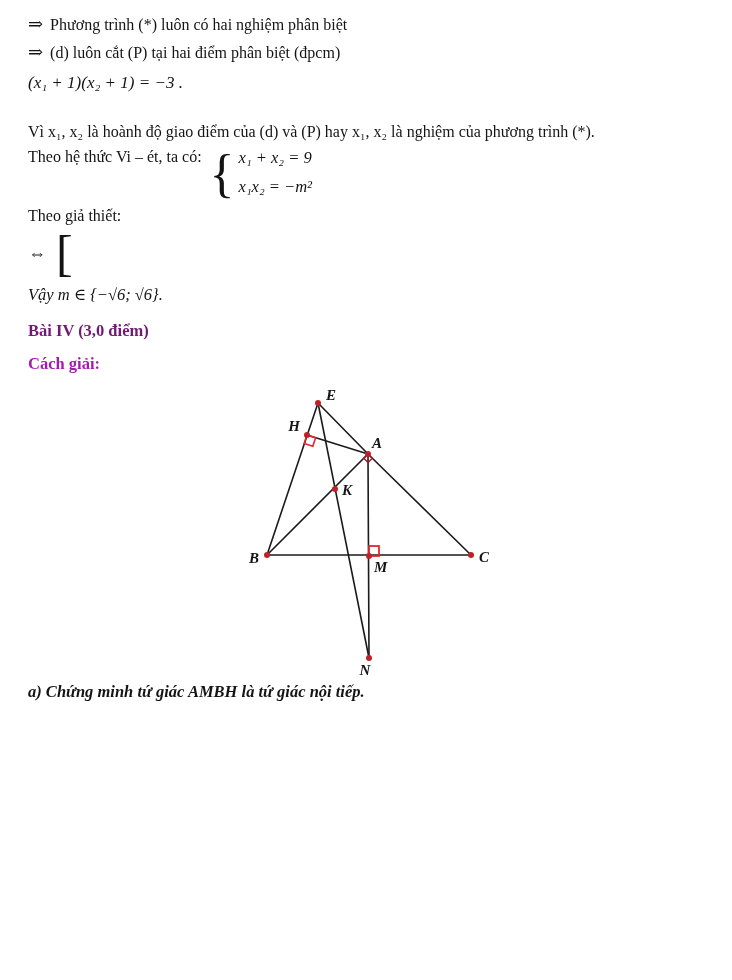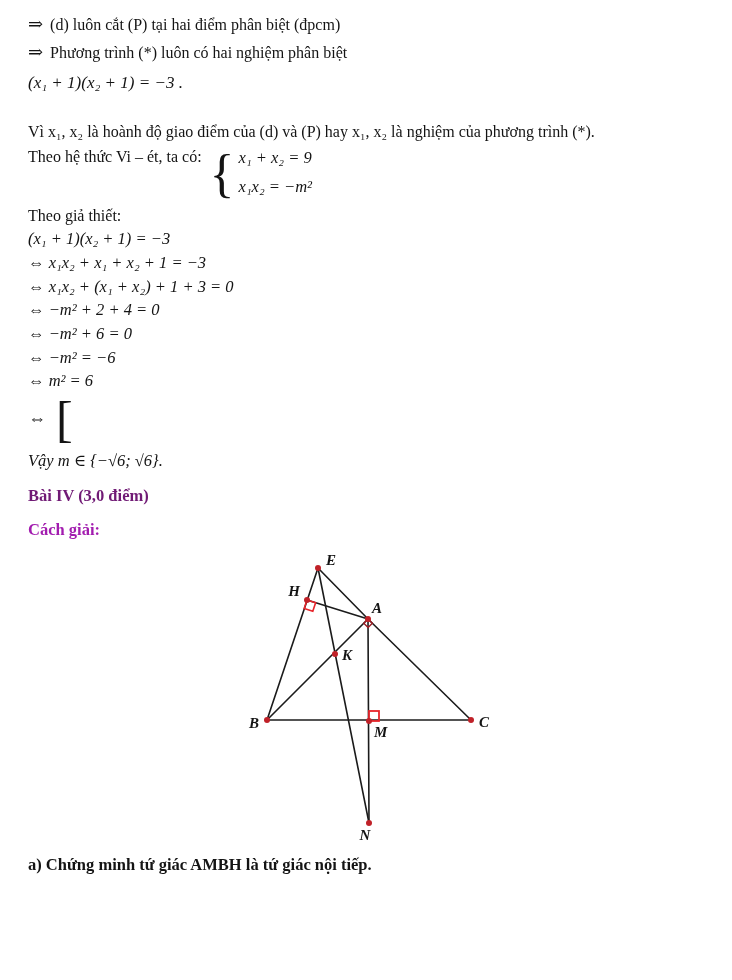--- a/index.html
+++ b/index.html
@@ -29,57 +29,48 @@
   .bracket { font-size:50px; line-height:1; margin:0 2px 0 10px; font-style:normal; }
   .cases-col { display:flex; flex-direction:column; gap:8px; font-size:16.5px; }
   .conclusion { margin-top:6px; font-size:16.5px; }
   .part4-heading { margin-top:14px; font-weight:bold; font-size:16.5px; color:#701a75; }
   .method-label { margin-top:12px; font-weight:bold; font-size:16.5px; color:#a21caf; }
   .problem {
     margin-top:8px; color:#151547; font-weight:bold; font-style:italic;
     font-size:16px; line-height:1.35; text-align:justify;
   }
   .figure-wrap { margin-top:6px; margin-left:202px; width:270px; height:300px; }
-  .question-a { margin-top:8px; font-weight:bold; font-size:16.5px; }
+  .question-a { margin-top:0; font-weight:bold; font-style:italic; font-size:16.5px; }
   svg text { font-family:"Liberation Serif","DejaVu Serif",serif; font-style:italic; font-weight:bold; font-size:15px; fill:#141414; }
 </style>
 </head>
 <body>
 
 <div class="doc">
 
+  <p class="intro-line"><span class="arrow">⇒</span><span>Phương trình (*) luôn có hai nghiệm phân biệt</span></p>
+
   <p class="intro-line"><span class="arrow">⇒</span><span>(d) luôn cắt (P) tại hai điểm phân biệt (đpcm)</span></p>
-
-  <p class="intro-line"><span class="arrow">⇒</span><span>Phương trình (*) luôn có hai nghiệm phân biệt</span></p>
 
 
   <p class="condition math">(x₁ + 1)(x₂ + 1) = −3 .</p>
 
   <p class="reason">Vì x₁, x₂ là hoành độ giao điểm của (d) và (P) hay x₁, x₂ là nghiệm của phương trình (*).</p>
 
   <div class="viet-row">
     <span>Theo hệ thức Vi – ét, ta có:</span>
     <span class="brace">{</span>
     <span class="sys-col">
       <span class="math">x₁ + x₂ = 9</span>
       <span class="math">x₁x₂ = −m²</span>
     </span>
   </div>
 
   <p class="assumption">Theo giả thiết:</p>
 
-  <div class="derivation">
-    <p class="math">(x₁ + 1)(x₂ + 1) = −3</p>
-    <p class="math">⇔ x₁x₂ + x₁ + x₂ + 1 = −3</p>
-    <p class="math">⇔ x₁x₂ + (x₁ + x₂) + 1 + 3 = 0</p>
-    <p class="math">⇔ −m² + 2 + 4 = 0</p>
-    <p class="math">⇔ −m² + 6 = 0</p>
-    <p class="math">⇔ −m² = −6</p>
-    <p class="math">⇔ m² = 6</p>
-  </div>
 
   <div class="cases-row">
     <span class="cases-arrow">⇔</span>
     <span class="bracket">[</span>
   </div>
 
   <p class="conclusion math">Vậy m ∈ {−√6; √6}.</p>
 
   <p class="part4-heading">Bài IV (3,0 điểm)</p>
 

